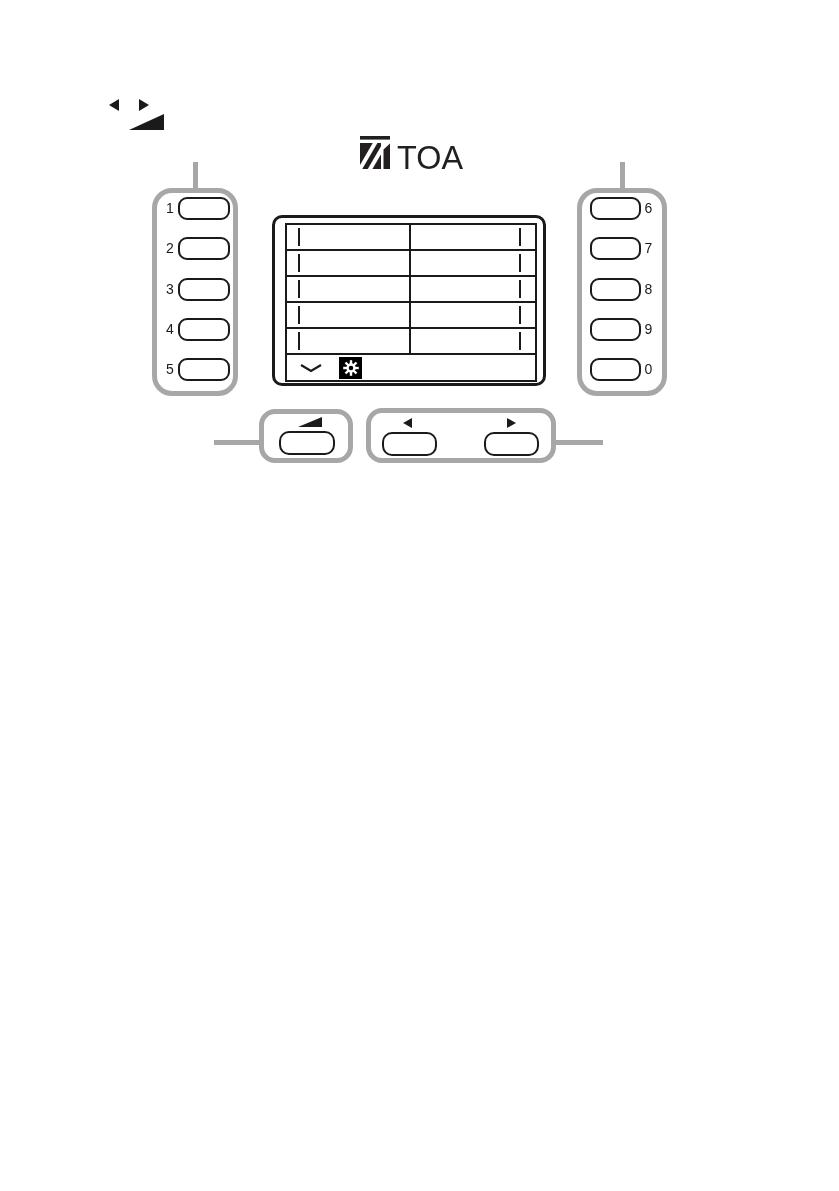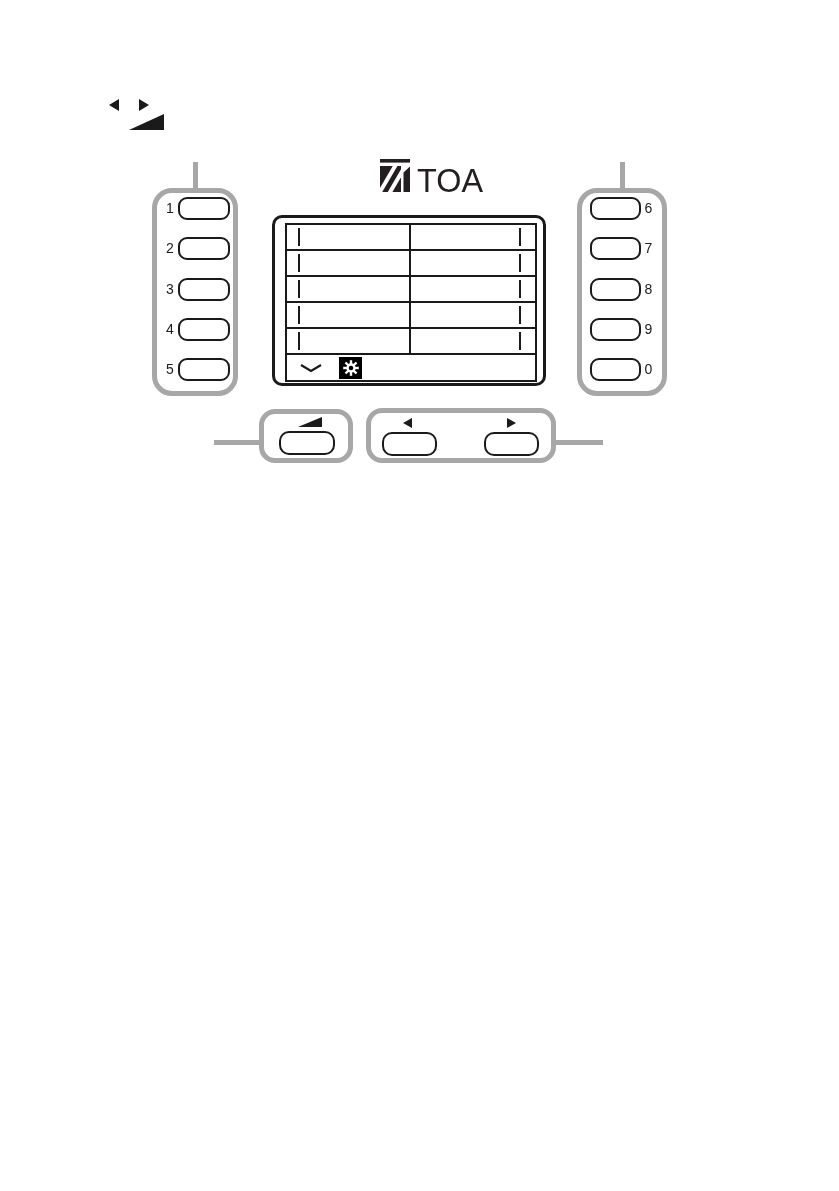--- a/index.html
+++ b/index.html
@@ -62,21 +62,21 @@
 <svg class="abs" style="left:109px;top:99px;" width="10" height="12">
   <polygon points="10,0 10,12 0,6" fill="#1a1a1a"></polygon>
 </svg>
 <svg class="abs" style="left:139px;top:99px;" width="10" height="12">
   <polygon points="0,0 0,12 10,6" fill="#1a1a1a"></polygon>
 </svg>
 <svg class="abs" style="left:129px;top:114px;" width="35" height="16">
   <polygon points="0,16 35,16 35,0" fill="#1a1a1a"></polygon>
 </svg>
 
-<div class="abs" style="left:360px;top:159px;margin-left:20px;">
+<div class="abs" style="left:360px;top:136px;">
   <svg width="110" height="38">
     <defs>
       <clipPath id="toaSq">
           <rect x="0" y="7" width="21" height="26"></rect>
         </clipPath>
     </defs>
     <rect x="0" y="0" width="30" height="3.6" fill="#231f20"></rect>
     <g clip-path="url(#toaSq)">
       <rect x="0" y="7" width="21" height="26" fill="#231f20"></rect>
       <line x1="-3" y1="38" x2="18" y2="2" stroke="#ffffff" stroke-width="4"></line>

